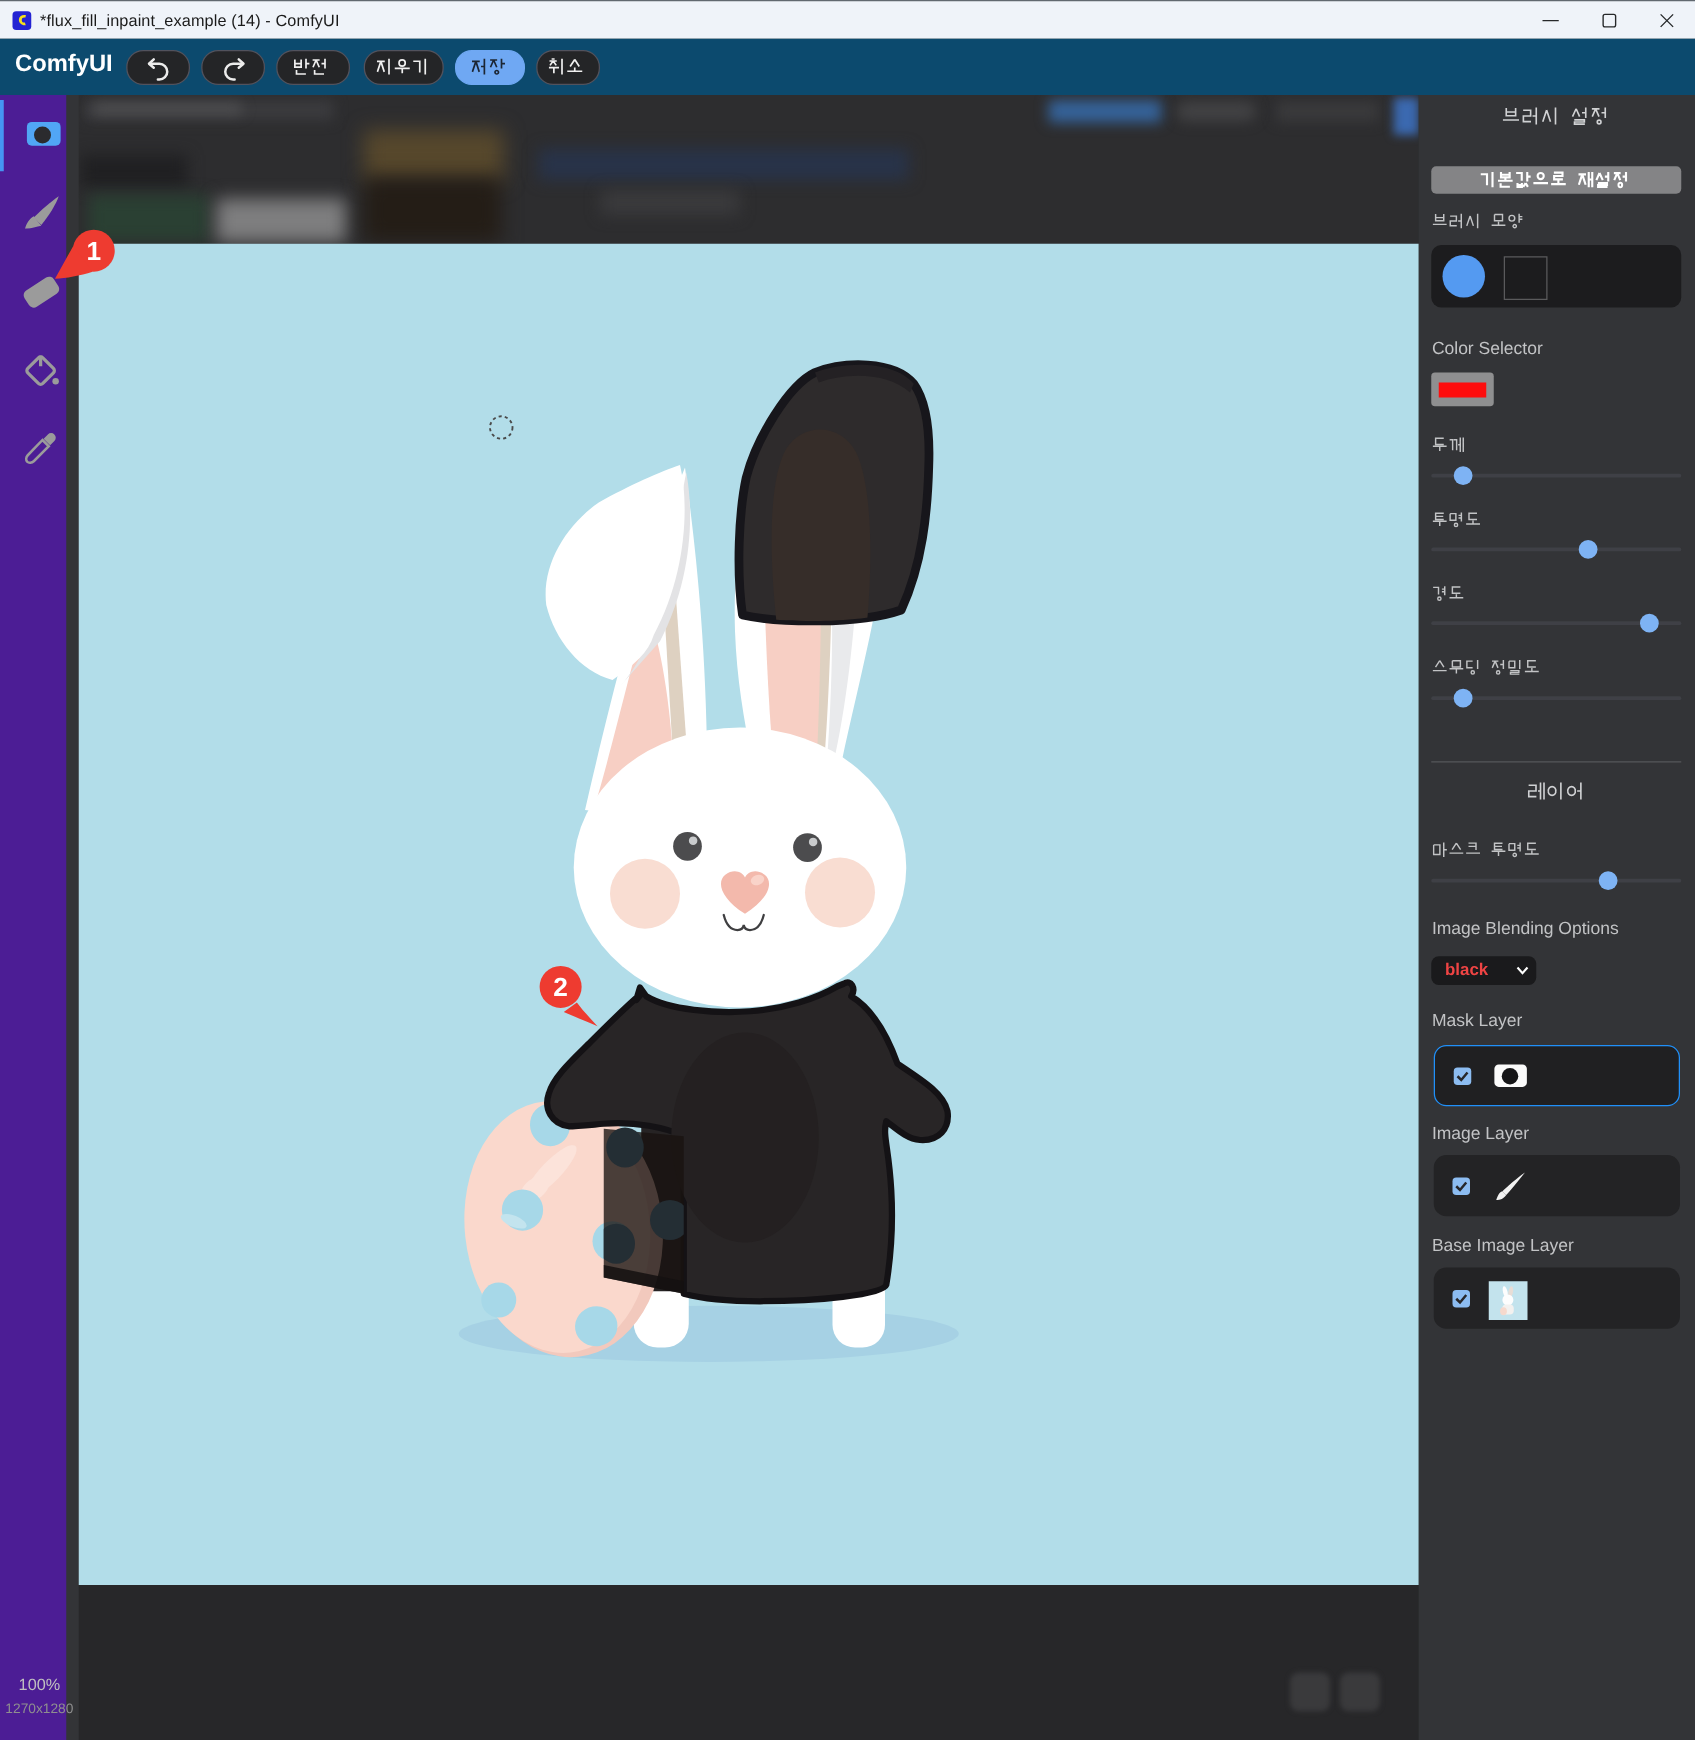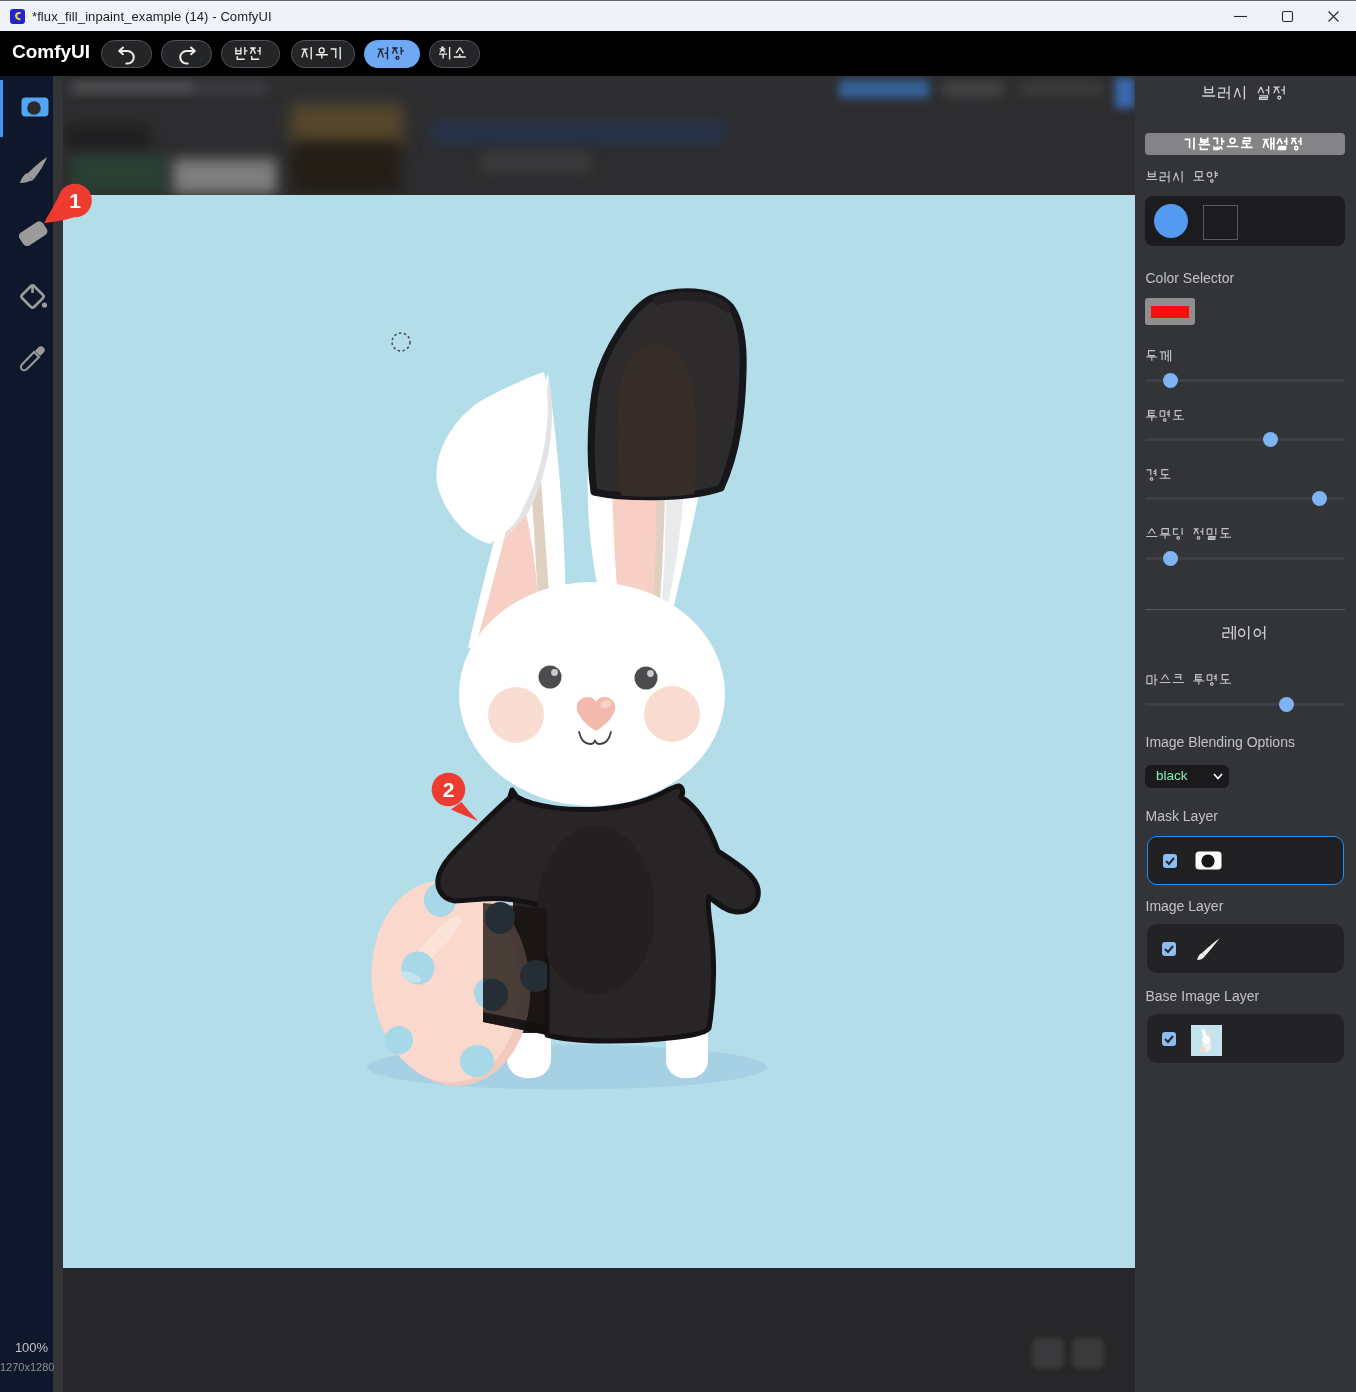--- a/index.html
+++ b/index.html
@@ -1,18 +1,18 @@
 <!DOCTYPE html>
 <html><head><meta charset="utf-8"><style>
 *{margin:0;padding:0;box-sizing:border-box}
 html,body{width:1356px;height:1392px;overflow:hidden;background:#333437;font-family:"Liberation Sans",sans-serif}
 .abs{position:absolute}
 #titlebar{position:absolute;left:0;top:0;width:1356px;height:31px;background:#eff3f9;border-top:1px solid #61686f}
-#toolbar{position:absolute;left:0;top:31px;width:1356px;height:45px;background:#000000}
-#sidebar{position:absolute;left:0;top:76px;width:53px;height:1316px;background:#0f172a}
+#toolbar{position:absolute;left:0;top:31px;width:1356px;height:45px;background:#0c4a6e}
+#sidebar{position:absolute;left:0;top:76px;width:53px;height:1316px;background:#4c1d95}
 #blurstrip{position:absolute;left:63px;top:76px;width:1072px;height:119px;background:#2d2d2f;overflow:hidden}
 #canvas{position:absolute;left:63px;top:195px;width:1072px;height:1073px;background:#b2dde9}
 #below{position:absolute;left:63px;top:1268px;width:1072px;height:124px;background:#272729}
 #rightpanel{position:absolute;left:1135px;top:76px;width:265px;height:1316px;background:#333437}
 .tbtn{position:absolute;top:9px;height:28px;background:#242527;border:1px solid #52525c;border-radius:13.5px;display:flex;align-items:center;justify-content:center}
 .slider-track{position:absolute;left:10px;width:200px;height:3px;background:#3f4046;border-radius:2px}
 .slider-thumb{position:absolute;width:15px;height:15px;border-radius:50%;background:#7eb3f4;top:-6px}
 .card{position:absolute;left:12px;width:197px;height:49px;background:#232325;border-radius:10px}
 .cbx{position:absolute;left:14.5px;top:17.5px;width:14px;height:14px;border-radius:3px;background:#8cbcf1}
 .lat{color:#c2c3c5;font-size:14px;position:absolute;left:10.5px}
@@ -87,21 +87,21 @@
  <svg class="abs" style="left:16px;top:205px" width="33" height="32" viewBox="0 0 33 32">
       <rect x="8" y="7" width="17" height="17" rx="2.5" fill="none" stroke="#9b9b9b" stroke-width="2.6" transform="rotate(45 16.5 15.5)"></rect>
       <path d="M16.5,3.5 L16.5,12" stroke="#9b9b9b" stroke-width="2.6"></path>
       <circle cx="28.5" cy="24" r="2.6" fill="#9b9b9b"></circle>
     </svg>
  <svg class="abs" style="left:19px;top:268px" width="28" height="29" viewBox="0 0 28 29">
       <path d="M24.5,3.5 a3.6,3.6 0 0 1 0,5.2 l-3.4,3.4 -5.2,-5.2 3.4,-3.4 a3.6,3.6 0 0 1 5.2,0 Z" fill="#9b9b9b"></path>
       <path d="M15,8 L20,13 L8,25 C6.5,26.5 4,26.7 2.8,25.4 C1.5,24.1 1.7,21.7 3.2,20.2 Z" fill="none" stroke="#9b9b9b" stroke-width="2"></path>
     </svg>
  <div class="abs" style="left:0;top:1264px;width:63px;text-align:center;font-size:13px;color:#c0c0c0">100%</div>
- <div class="abs" style="left:0;top:1285px;width:63px;font-size:11px;color:#8f8f8f">1270x1280</div>
+ <div class="abs" style="left:0;top:1285px;width:63px;text-align:center;font-size:11px;color:#8f8f8f">1270x1280</div>
 </div>
 
 <div id="blurstrip">
  <div class="abs" style="left:4px;top:4px;width:200px;height:16px;background:#3b3b3e;filter:blur(5px)"></div>
  <div class="abs" style="left:12px;top:7px;width:118px;height:8px;background:#525254;filter:blur(5px)"></div>
  <div class="abs" style="left:2px;top:48px;width:85px;height:26px;background:#202022;filter:blur(6px)"></div>
  <div class="abs" style="left:8px;top:80px;width:96px;height:37px;background:#2a4033;filter:blur(6px)"></div>
  <div class="abs" style="left:110px;top:83px;width:104px;height:35px;background:#7e7e7f;filter:blur(7px)"></div>
  <div class="abs" style="left:228px;top:28px;width:112px;height:42px;background:#57482c;filter:blur(8px)"></div>
  <div class="abs" style="left:228px;top:66px;width:110px;height:52px;background:#241d16;filter:blur(8px)"></div>
@@ -257,21 +257,21 @@
     <div class="abs" style="left:10.5px;top:597px">
       <svg width="89" height="15" style="display:block">
         <path d="M0.9,2.9L5.9,2.9L5.9,10.6L0.9,10.6L0.9,2.9M9.0,1.0L9.0,12.5M9.0,6.8L11.5,6.8M19.1,1.5L15.7,6.7M19.1,1.5L22.5,6.7M13.6,9.5L24.6,9.5M28.8,1.5L34.8,1.5L34.8,7.0M28.8,4.1L34.8,4.1M26.9,9.5L38.0,9.5M56.0,1.6L49.6,1.6L49.6,6.6L56.0,6.6M49.6,4.1L55.6,4.1M47.3,8.0L58.3,8.0M52.8,8.0L52.8,11.7M61.2,1.9L65.8,1.9L65.8,7.2L61.2,7.2L61.2,1.9M70.1,1.0L70.1,8.1M67.8,3.3L70.1,3.3M67.8,5.4L70.1,5.4M64.5,10.9a1.3,1.3 0 1 0 2.6,0a1.3,1.3 0 1 0 -2.6,0M82.7,1.6L76.2,1.6L76.2,6.6L82.7,6.6M79.5,7.3L79.5,10.2M73.9,10.2L85.0,10.2" fill="none" stroke="#c2c3c5" stroke-width="1.15" stroke-linecap="butt" stroke-linejoin="miter"></path>
       </svg>
     </div>
     <div class="slider-track" style="top:627px">
       <div class="slider-thumb" style="left:133.5px"></div>
     </div>
     <div class="lat" style="top:658px">Image Blending Options</div>
     <div class="abs" style="left:10px;top:688.5px;width:84px;height:23px;background:#1a1a1c;border-radius:6px;color:#fff">
-      <span class="abs" style="left:11px;top:3px;font-size:13.5px;font-weight:normal;color:#86efac">black</span>
+      <span class="abs" style="left:11px;top:3px;font-size:13.5px;font-weight:bold;color:#ef4444">black</span>
       <svg class="abs" style="left:67px;top:7px" width="12" height="9">
         <path d="M2,2 L6,6.5 L10,2" fill="none" stroke="#fdfdfd" stroke-width="1.7"></path>
       </svg>
     </div>
     <div class="lat" style="top:732px">Mask Layer</div>
     <div class="card" style="top:759.5px;background:#202022;border:1.5px solid #2090f9">
       <div class="cbx">
         <svg width="14" height="14" style="display:block">
           <path d="M3,7 L6,10 L11,4" fill="none" stroke="#27272a" stroke-width="2"></path>
         </svg>

